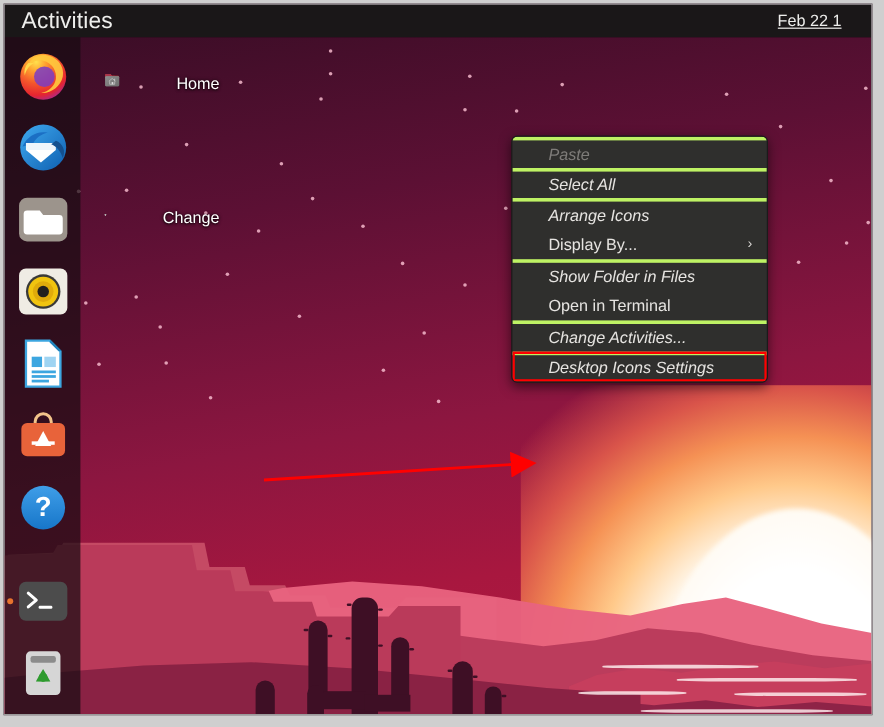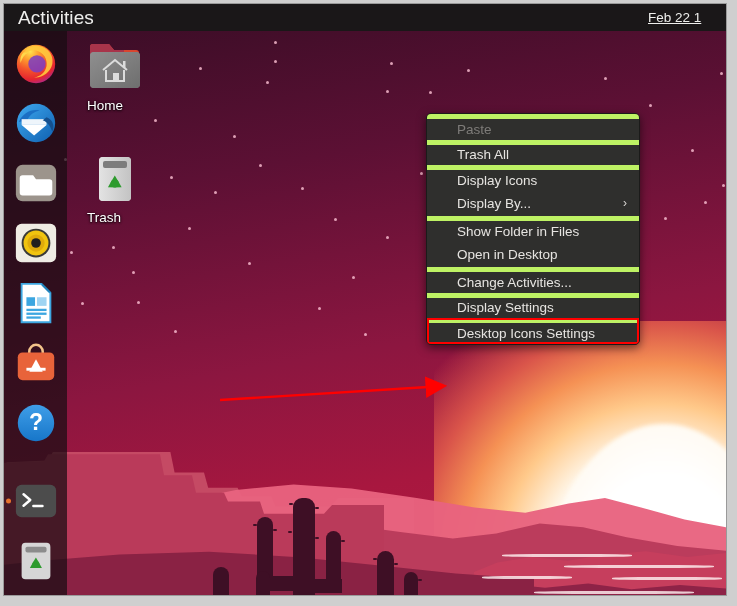--- a/index.html
+++ b/index.html
@@ -181,22 +181,24 @@
     margin:2px 0 16px 0;
   }
 
   
   .ico { width:46px; height:46px; display:block; }
 
   
   .desk-icon {
     position:absolute;
     width:96px;
-    display:flex; flex-direction:column;
+    display:flex; flex-direction:row;
+    align-items:center;
     z-index:20;
+    gap:47px;
   }
   .desk-label {
     margin-top:5px;
     font-size:13.5px;
     color:#ffffff;
     text-shadow:0 1px 2px rgba(0,0,0,.85), 0 0 3px rgba(0,0,0,.7);
   }
 
   
   #ctxmenu {
@@ -213,21 +215,21 @@
   .mi {
     position:relative;
     height:25.5px;
     display:flex; align-items:center;
     padding-left:30px;
     font-size:13.5px;
     color:#e6e4e1;
     white-space:nowrap;
   }
   .mi.disabled { color:#7e7c79; }
-  .mi.sep-top { border-top:5px solid #bef264; }
+  .mi.sep-top { border-top:3px solid #bef264;font-style:italic; }
   .mi .chev {
     position:absolute; right:12px; top:50%;
     transform:translateY(-50%);
     font-size:12px; color:#d6d4d1;
   }
   .mi.hl {
     outline:2px solid #ff0000;
     outline-offset:-2px;
   }
 
@@ -361,21 +363,21 @@
                 <stop offset="1" stop-color="#c3c3c3"></stop>
         </linearGradient>
             </defs>
         <rect x="16" y="8" width="24" height="7" rx="2" fill="#7d7d7d"></rect>
         <g fill="#2e9b2e" transform="translate(17,21) scale(0.72)">
           <path d="M15 2 L21 12 L16 12 L16 16 L10 16 L10 12 L9 12 Z" transform="rotate(0 15 10)"></path>
           <path d="M15 2 L21 12 L16 12 L16 16 L10 16 L10 12 L9 12 Z" transform="rotate(120 15 13)"></path>
           <path d="M15 2 L21 12 L16 12 L16 16 L10 16 L10 12 L9 12 Z" transform="rotate(240 15 13)"></path>
         </g>
       </svg>
-      <span class="desk-label">Trash</span>
+      <span class="desk-label">Change</span>
     </div>
   </div>
 
   <div id="dock">
 
     <div class="dock-item">
       <svg class="ico" viewBox="0 0 48 48">
         <defs>
           <radialGradient id="ff1" cx="35%" cy="18%" r="85%">
             <stop offset="0" stop-color="#ffe14d"></stop>
@@ -487,40 +489,37 @@
   <div id="topbar">
     <span id="activities">Activities</span>
     <span id="clock">Feb 22  1</span>
   </div>
 
   <div id="ctxmenu">
         <div class="mi disabled sep-top">
           <span>Paste</span>
         </div>
         <div class="mi sep-top">
-          <span>Trash All</span>
+          <span>Select All</span>
         </div>
         <div class="mi sep-top">
-          <span>Display Icons</span>
+          <span>Arrange Icons</span>
         </div>
         <div class="mi">
           <span>Display By...</span>
           <span class="chev">›</span>
         </div>
         <div class="mi sep-top">
           <span>Show Folder in Files</span>
         </div>
         <div class="mi">
-          <span>Open in Desktop</span>
+          <span>Open in Terminal</span>
         </div>
         <div class="mi sep-top">
           <span>Change Activities...</span>
-        </div>
-        <div class="mi sep-top">
-          <span>Display Settings</span>
         </div>
         <div class="mi sep-top hl">
           <span>Desktop Icons Settings</span>
         </div>
       </div>
 
   <svg id="annot">
     <defs>
       <marker id="ah" markerWidth="9" markerHeight="9" refX="1" refY="4.5" orient="auto" markerUnits="strokeWidth">
         <path d="M0,0 L9,4.5 L0,9 Z" fill="#ff0000"></path>

